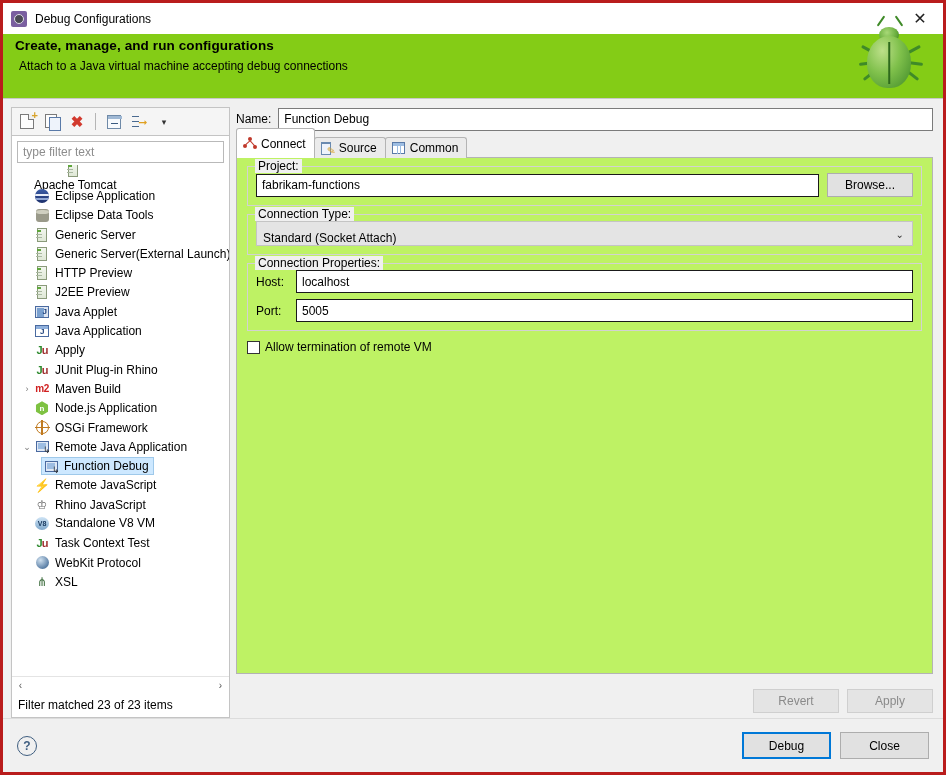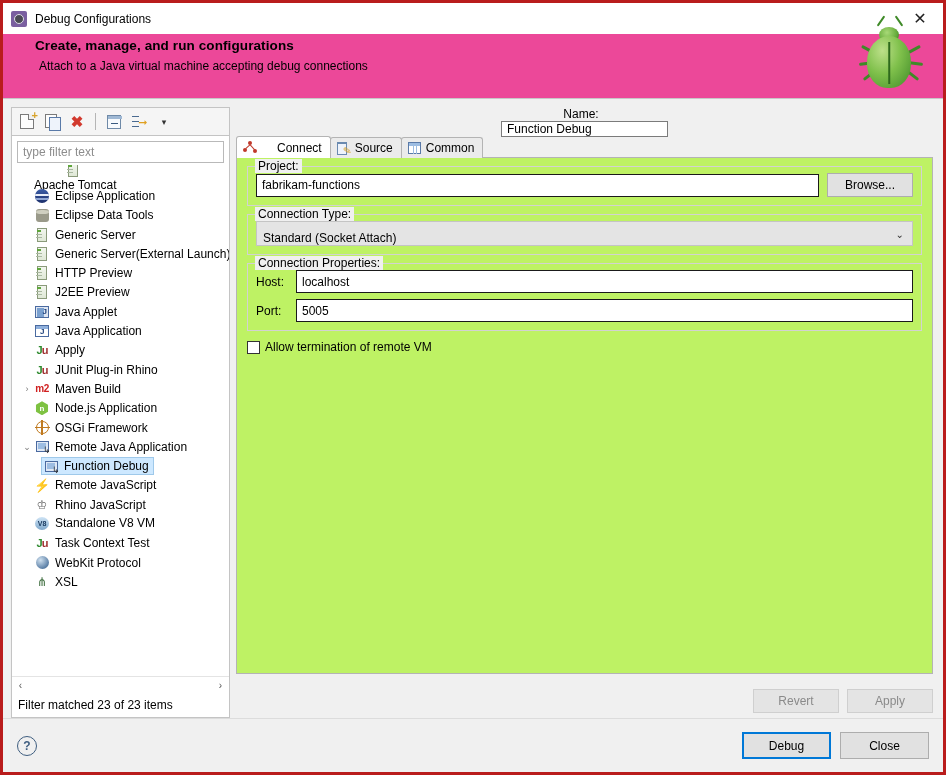--- a/index.html
+++ b/index.html
@@ -30,24 +30,24 @@
   .title-icon { width: 16px; height: 16px; margin-right: 8px; flex: 0 0 auto; position: relative; }
   .title-text { font-size: 12px; color: #000; }
   .close-btn {
     position: absolute; right: 0; top: 0;
     width: 46px; height: 31px;
     display: flex; align-items: center; justify-content: center;
     font-size: 16px; color: #222; cursor: default;
   }
   
   .banner {
-    background: #ec4899;
+    background: #84cc16;
     height: 65px; min-height: 65px;
     position: relative;
-    padding: 4px 0 0 32px;
+    padding: 4px 0 0 12px;
     border-bottom: 1px solid #c8c8c8;
   }
   .banner h1 {
     margin: 0 0 6px 0;
     font-size: 13.5px; font-weight: bold; color: #000;
     letter-spacing: 0.1px;
   }
   .banner p { margin: 0 0 0 4px; font-size: 12px; color: #000; }
   .bug-wrap {
     position: absolute; right: 12px; top: -20px;
@@ -156,21 +156,20 @@
   
   .right-col {
     flex: 1 1 auto;
     display: flex; flex-direction: column;
     min-width: 0;
   }
   .name-row {
     display: flex; align-items: center;
     height: 24px; min-height: 24px;
     margin-bottom: 5px;
-    flex-direction: column;
   }
   .name-label { font-size: 12px; margin-right: 7px; }
   .name-input {
     flex: 1 1 auto; height: 23px;
     border: 1px solid #7b7b7b;
     background: #fff;
     font-family: "Liberation Sans", sans-serif;
     font-size: 12px; padding: 0 5px; color: #000; outline: none;
   }
   .tabs {
@@ -187,22 +186,22 @@
     border: 1px solid #b4b4b4;
     border-bottom: none;
     background: #ebebeb;
     margin-right: -1px;
     cursor: default;
     border-radius: 3px 3px 0 0;
   }
   .tab.active {
     background: #ffffff;
     border-color: #b4b4b4;
-    height: 22px;
-    position: relative; z-index: 3; gap: 16px;
+    height: 30px;
+    position: relative; z-index: 3;
   }
   .tab .tab-icon {
     width: 15px; height: 15px; margin-right: 4px;
     display: flex; align-items: center; justify-content: center;
     position: relative;
   }
   .tab-panel {
     flex: 1 1 auto;
     border: 1px solid #b4b4b4;
     background: #bef264;

